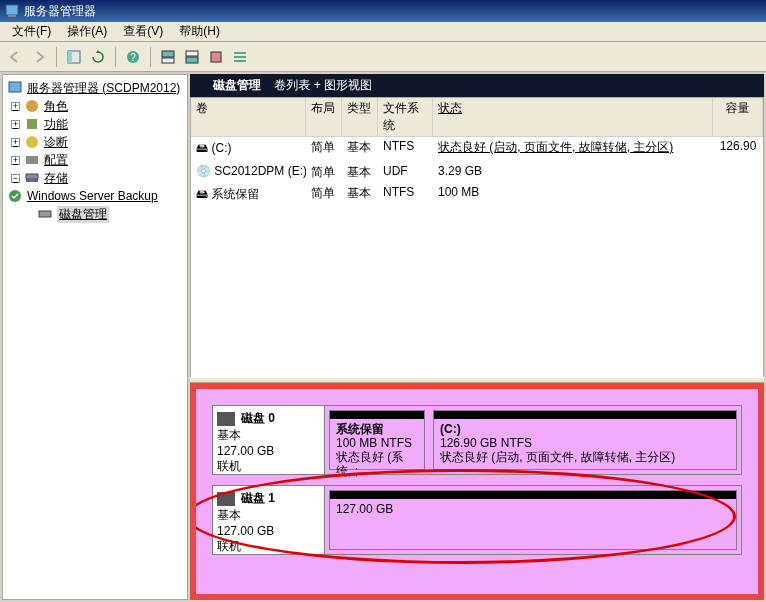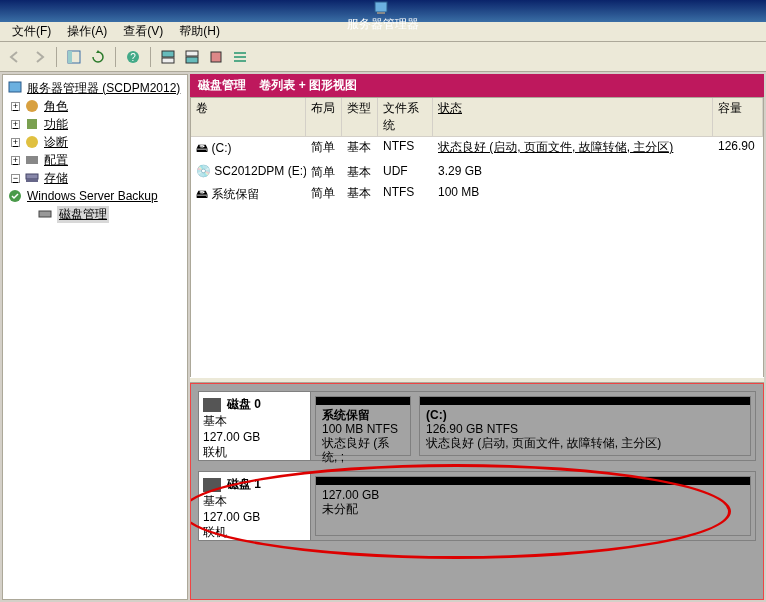--- a/index.html
+++ b/index.html
@@ -1,40 +1,40 @@
 <!DOCTYPE html>
 <html><head>
 <meta charset="utf-8">
 <style>
 * { box-sizing: border-box; margin: 0; padding: 0; }
 body { font-family: "宋体", SimSun, Tahoma, sans-serif; font-size: 12px; background: #d4d0c8; width: 766px; height: 602px; overflow: hidden; position: relative; }
-.titlebar { background: linear-gradient(to bottom, #0a246a, #3a6ea5); color: #fff; height: 22px; display: flex; align-items: center; padding: 0 4px; flex-direction: column; }
+.titlebar { background: linear-gradient(to bottom, #0a246a, #3a6ea5); color: #fff; height: 22px; display: flex; align-items: center; padding: 0 4px; }
 .titlebar .icon { width: 16px; height: 16px; margin-right: 4px; display: inline-flex; }
 .menubar { background: #ece9d8; height: 20px; display: flex; align-items: center; border-bottom: 1px solid #aca899; padding: 0 4px; }
 .menubar span { padding: 2px 8px; cursor: default; }
 .toolbar { background: #ece9d8; height: 30px; display: flex; align-items: center; padding: 2px 4px; border-bottom: 1px solid #aca899; gap: 2px; }
 .tbtn { width: 22px; height: 22px; border: 1px solid transparent; display: inline-flex; align-items: center; justify-content: center; }
 .tbtn.disabled { opacity: 0.4; }
 .tsep { width: 1px; height: 20px; background: #aca899; margin: 0 4px; }
 .main { display: flex; height: 530px; }
 .tree { width: 205px; background: #fff; border: 1px solid #aca899; margin: 2px; padding: 4px 0; overflow: auto; text-decoration: underline; }
 .tree-item { display: flex; align-items: center; height: 18px; padding-left: 4px; white-space: nowrap; }
 .tree-item .toggle { width: 9px; height: 9px; border: 1px solid #919191; display: inline-flex; align-items: center; justify-content: center; font-size: 9px; line-height: 7px; margin-right: 4px; background: #fff; color: #000; }
 .tree-item .ticon { width: 16px; height: 16px; margin-right: 4px; display: inline-flex; align-items: center; justify-content: center; }
 .tree-item.sel span.label { background: #d8d8d8; padding: 0 2px; }
 .right { flex: 1; margin: 2px 2px 2px 0; display: flex; flex-direction: column; }
-.rhdr { background: #be185d; color: #fff; padding: 3px 8px; font-size: 12px; font-weight: bold; }
+.rhdr { background: #0f172a; color: #fff; padding: 3px 23px; font-size: 12px; }
 .vol-table { background: #fff; border: 1px solid #aca899; height: 280px; overflow: auto; border-bottom: none; }
 .vol-head { display: flex; background: #ece9d8; border-bottom: 1px solid #d4d0c8; }
 .vol-head div { padding: 2px 5px; border-right: 1px solid #d4d0c8; font-size: 12px; }
 .vol-row { display: flex; padding: 1px 0; }
 .vol-row div { padding: 1px 5px; font-size: 12px; white-space: nowrap; overflow: hidden; }
-.col-v { width: 115px; } .col-l { width: 36px; } .col-t { width: 36px; } .col-fs { width: 55px; } .col-s { width: 280px; text-decoration: underline; } .col-c { width: 50px; text-align: left; }
+.col-v { width: 115px; } .col-l { width: 36px; } .col-t { width: 36px; } .col-fs { width: 55px; } .col-s { width: 280px; text-decoration: underline; } .col-c { width: 50px; text-align: center; }
 .splitter { height: 6px; background: #ece9d8; border-top: 1px solid #fff; border-bottom: 1px solid #aca899; }
-.disk-pane { background: #a3a3a3; border: 1px solid #ef4444; flex: 1; overflow: auto; padding: 7px; position: relative; }
+.disk-pane { background: #f0abfc; border: 6px solid #ef4444; flex: 1; overflow: auto; padding: 16px; position: relative; }
 .disk { border: 1px solid #808080; margin-bottom: 10px; display: flex; height: 70px; }
 .disk-left { width: 112px; background: #fff; padding: 4px; border-right: 1px solid #808080; }
 .disk-left .dtitle { display: flex; align-items: center; font-weight: bold; }
 .disk-left .dicon { width: 18px; height: 14px; background: #555; margin-right: 6px; }
 .disk-right { flex: 1; display: flex; }
 .part { border: 1px solid #808080; margin: 4px; padding: 3px 6px; position: relative; }
 .part::before { content: ''; position: absolute; left: 0; right: 0; top: 0; height: 8px; background: #000; }
 .part .ptxt { margin-top: 8px; font-size: 12px; line-height: 14px; }
 .part .pname { font-weight: bold; }
 .oval { position: absolute; border: 3px solid #d00; border-radius: 50%; pointer-events: none; }
@@ -272,21 +272,20 @@
             </div>
           <div>基本</div>
           <div>127.00 GB</div>
           <div>联机</div>
         </div>
         <div class="disk-right">
           <div class="part" style="flex:1">
             <div class="ptxt">
               <div class="pname"></div>
               <div>127.00 GB</div>
-              <div>未分配</div>
             </div>
           </div>
         </div>
       </div>
 
       <div class="oval" style="left:-10px; top:80px; width:550px; height:95px;"></div>
     </div>
   </div>
 </div>
 

